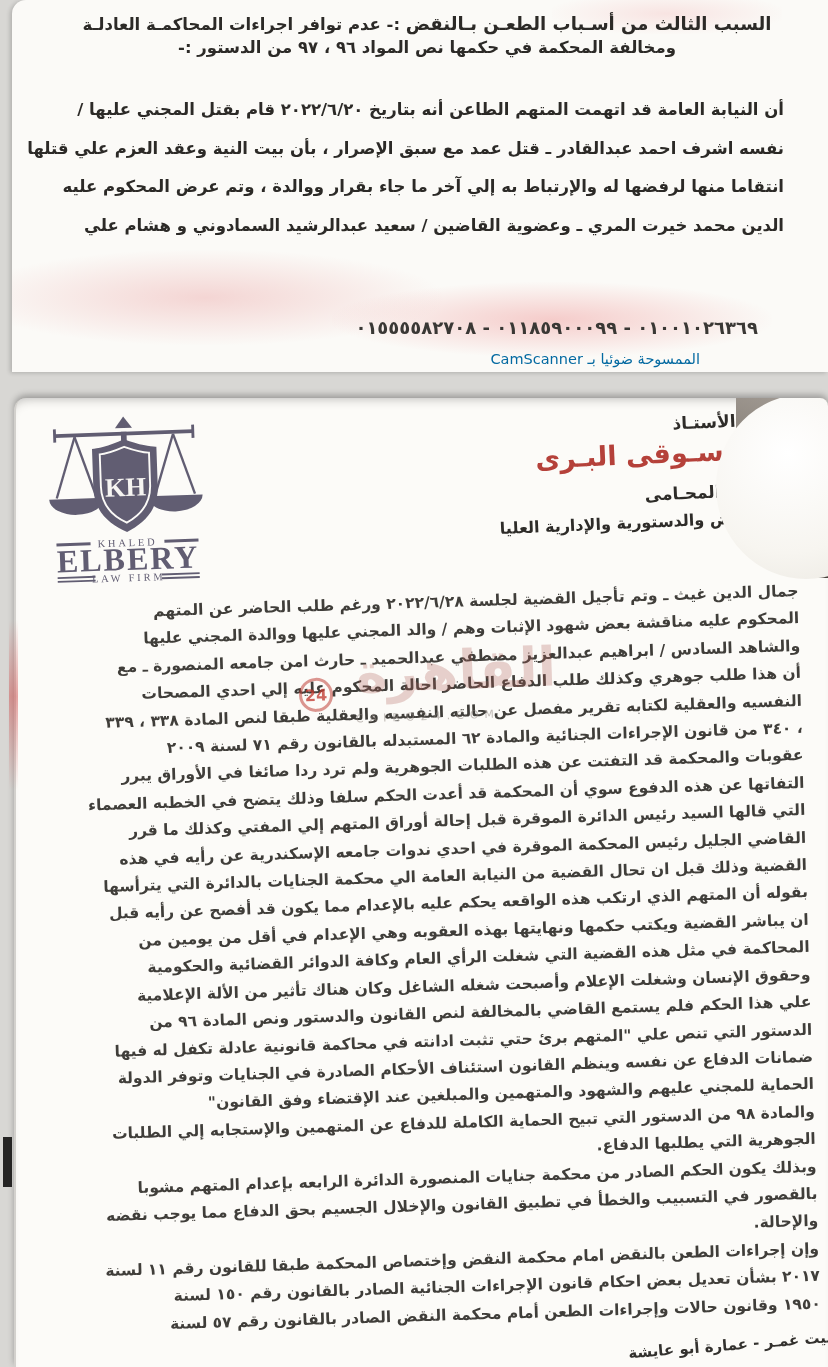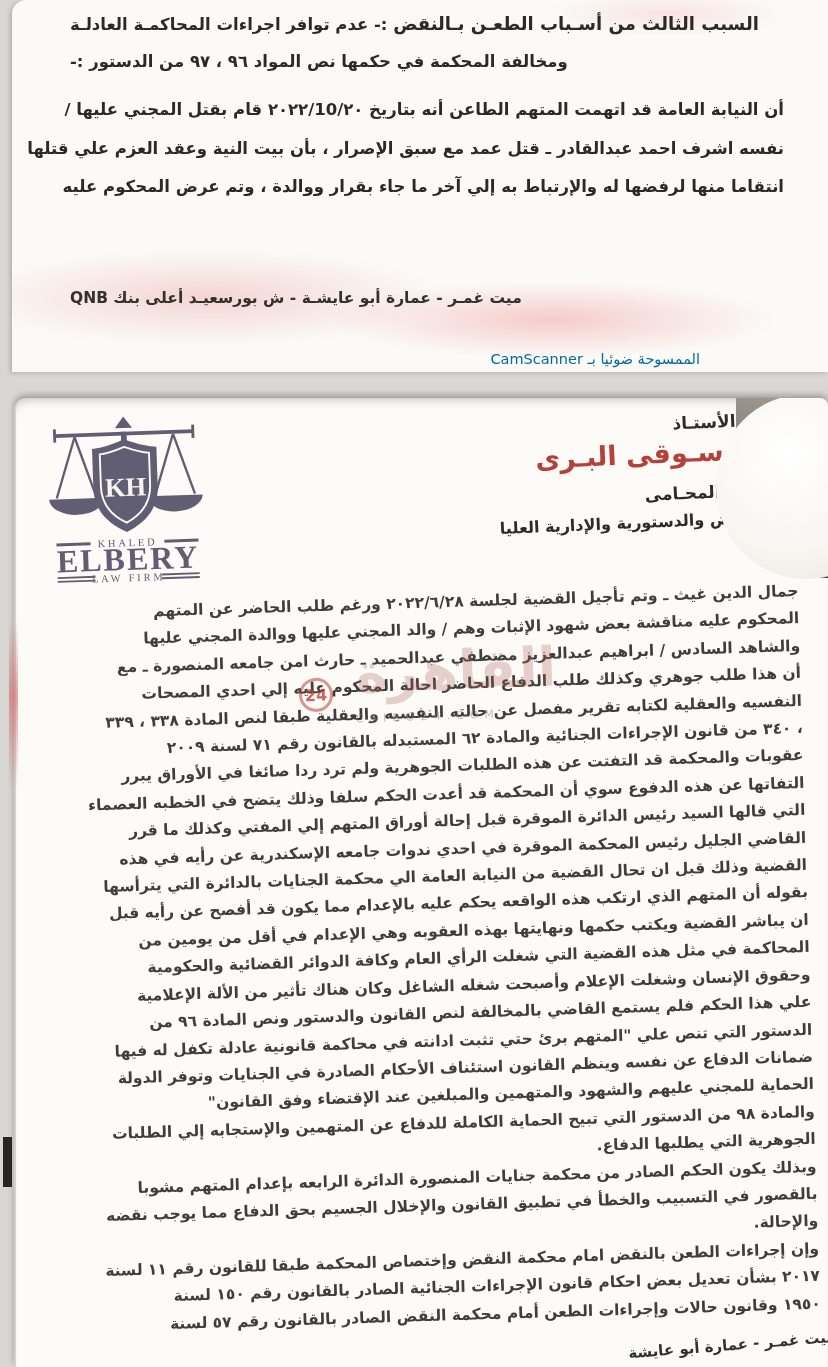--- a/index.html
+++ b/index.html
@@ -23,24 +23,24 @@
 
   
   .pink { position:absolute; pointer-events:none; }
   .pink-a { left:0; top:250px; width:430px; height:95px;
             background:radial-gradient(ellipse at 45% 50%, rgba(233,158,158,.40), rgba(233,158,158,0) 72%); }
   .pink-b { left:320px; top:282px; width:440px; height:75px;
             background:radial-gradient(ellipse at 50% 50%, rgba(238,148,148,.45), rgba(238,148,148,0) 72%); }
   .pink-c { left:540px; top:0; width:230px; height:34px;
             background:radial-gradient(ellipse at 50% 40%, rgba(242,186,186,.35), rgba(242,186,186,0) 75%); }
 
-  .p1text { position:absolute; right:44px; left:58px; color:#2c2a27; text-align:left; white-space:nowrap; }
+  .p1text { position:absolute; right:44px; left:58px; color:#2c2a27; text-align:center; white-space:nowrap; }
   .h1 { top:13px; font-size:16.5px; font-weight:700; }
   .h1 b { font-size:18px; font-weight:900; letter-spacing:0; }
-  .h2 { top:52px; font-size:16.5px; font-weight:700; }
+  .h2 { top:38px; font-size:16.5px; font-weight:700; }
   .p1body { position:absolute; right:44px; left:58px; top:91px; }
   .p1body .line { font-size:16.5px; font-weight:700; color:#2c2a27; line-height:38.5px; white-space:nowrap; text-align:right; }
   .addr { top:289px; right:64px; font-size:15.5px; font-weight:800; color:#33312e; }
   .phones-clip { position:absolute; top:317px; right:70px; left:90px; height:17px; overflow:hidden; }
   .phones { font-size:18px; font-weight:800; color:#3a3835; text-align:right; direction:rtl; white-space:nowrap; }
   .camscan { position:absolute; bottom:5px; right:128px; font-size:14.5px; color:#0369a1; direction:rtl; }
 
   
   .logo { position:absolute; left:20px; top:12px; transform:rotate(-2deg); }
   .hdr { position:absolute; top:14px; left:400px; width:400px; height:140px; transform:rotate(-2.5deg); z-index:2; }
@@ -89,26 +89,29 @@
 
   <section class="page page1">
     <div class="pink pink-a"></div>
     <div class="pink pink-b"></div>
     <div class="pink pink-c"></div>
 
     <p class="p1text h1"><b>السبب الثالث من أسـباب الطعـن بـالنقض</b><span> :- عدم توافر اجراءات المحاكمـة العادلـة</span></p>
     <p class="p1text h2">ومخالفة المحكمة في حكمها نص المواد ٩٦ ، ٩٧ من الدستور :-</p>
 
     <div class="p1body">
-        <p class="line">أن النيابة العامة قد اتهمت المتهم الطاعن أنه بتاريخ ٢٠٢٢/10/٢٠ قام بقتل المجني عليها /</p>
+        <p class="line">أن النيابة العامة قد اتهمت المتهم الطاعن أنه بتاريخ ٢٠٢٢/٦/٢٠ قام بقتل المجني عليها /</p>
         <p class="line">نفسه اشرف احمد عبدالقادر ـ قتل عمد مع سبق الإصرار ، بأن بيت النية وعقد العزم علي قتلها</p>
         <p class="line">انتقاما منها لرفضها له والإرتباط به إلي آخر ما جاء بقرار ووالدة ، وتم عرض المحكوم عليه</p>
+        <p class="line">الدين محمد خيرت المري ـ وعضوية القاضين / سعيد عبدالرشيد السمادوني و هشام علي</p>
       </div>
 
-    <p class="p1text addr">ميت غمـر - عمارة أبو عايشـة - ش بورسعيـد أعلى بنك QNB</p>
+    <div class="phones-clip">
+      <p class="phones">٠١٠٠١٠٢٦٣٦٩ - ٠١١٨٥٩٠٠٠٩٩ - ٠١٥٥٥٥٨٢٧٠٨</p>
+    </div>
     <p class="camscan">الممسوحة ضوئيا بـ CamScanner</p>
   </section>
 
   <section class="page page2">
 
     <div class="logo">
       <svg width="180" height="176" viewBox="0 0 190 180">
         <g stroke="#615d72" fill="#615d72">
           <line x1="22" y1="22" x2="168" y2="22" stroke-width="4"></line>
           <line x1="22" y1="15" x2="22" y2="29" stroke-width="3"></line>

